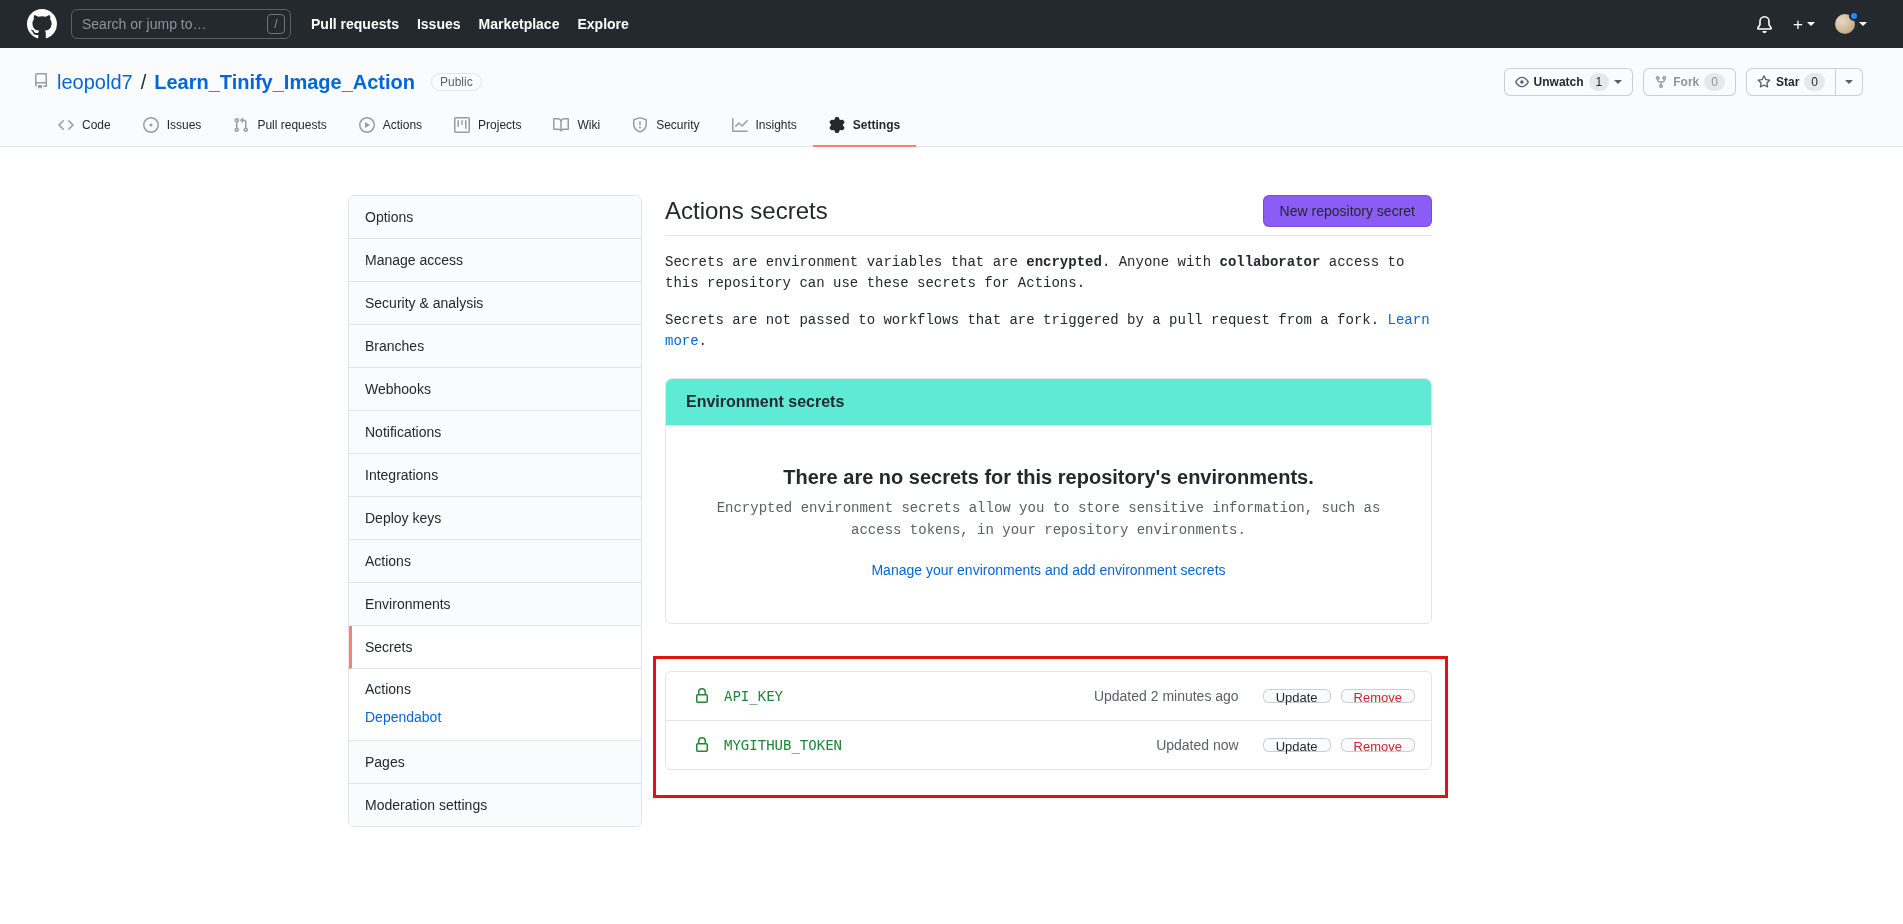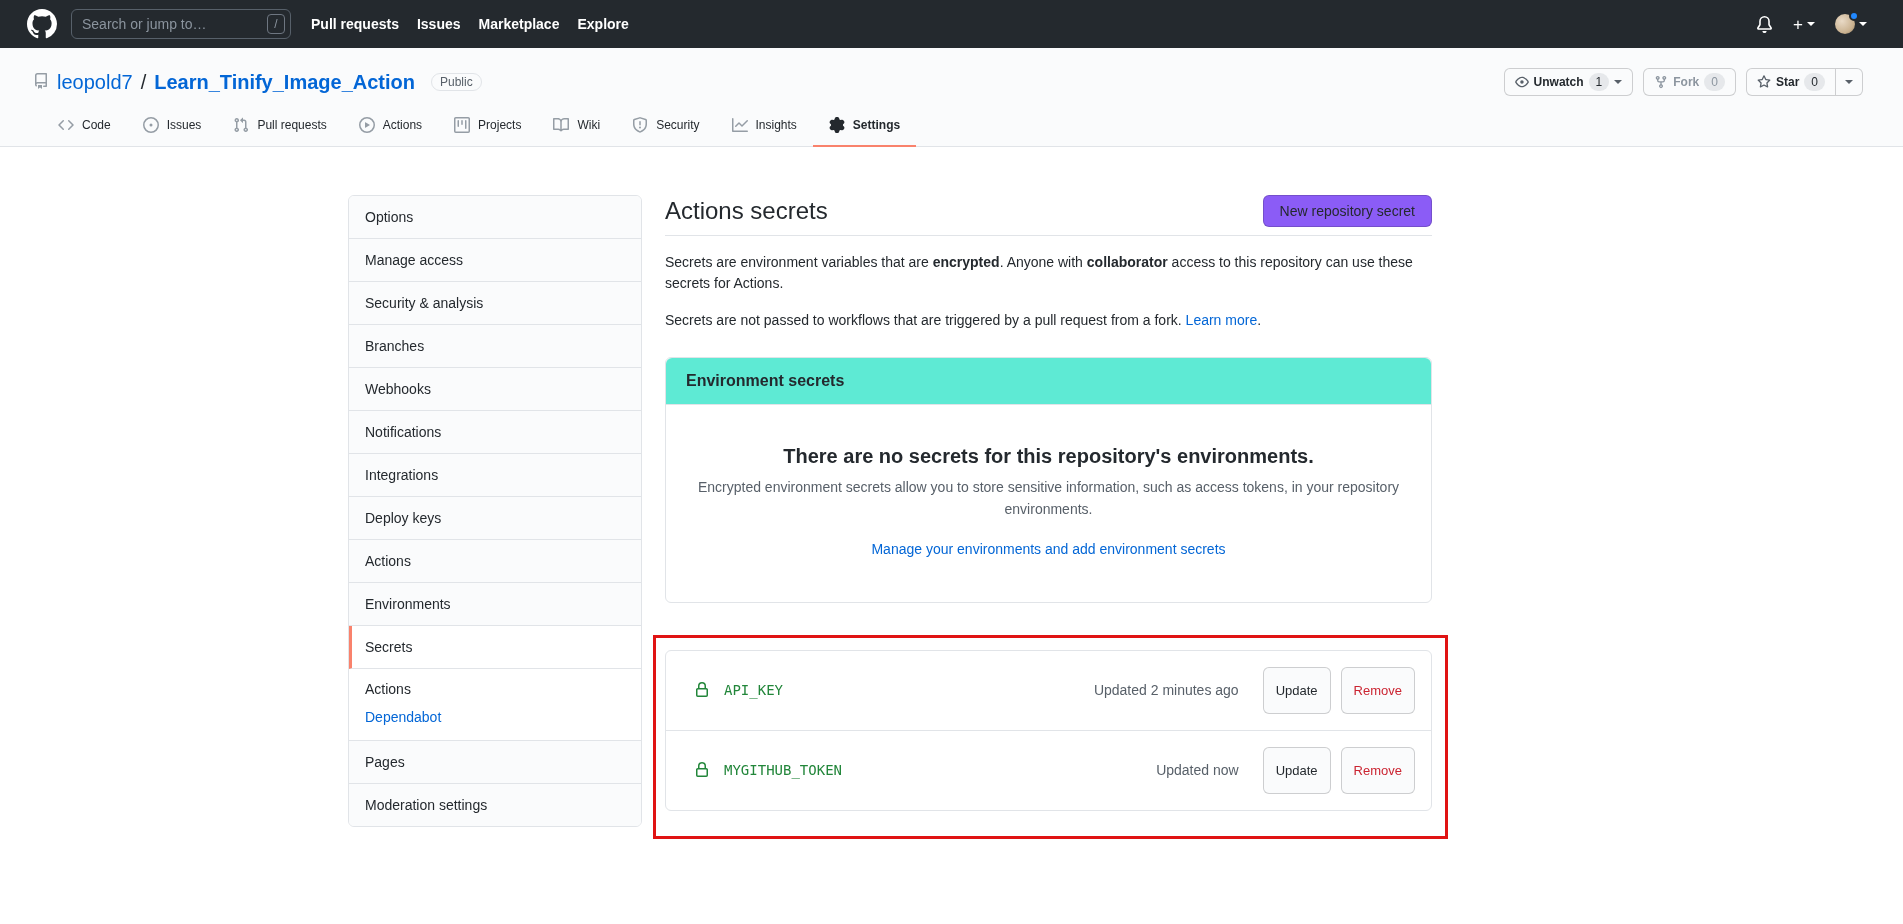--- a/index.html
+++ b/index.html
@@ -78,41 +78,41 @@
   .side-sub { background:#ffffff; border-bottom:1px solid #e1e4e8; padding:12px 16px 15px; }
   .sub-current { display:block; color:#24292e; margin-bottom:12px; }
   .sub-link { display:block; color:#0366d6; }
   .sidebar .last { border-bottom:0; }
 
   .main { width:767px; }
   .subhead { display:flex; align-items:center; justify-content:space-between; padding-bottom:8px; border-bottom:1px solid #e1e4e8; }
   .subhead h2 { font-size:24px; font-weight:400; margin:0; color:#24292e; }
   .btn { height:32px; padding:0 16px; font-size:14px; font-weight:500; color:#24292e; background:#8b5cf6;
     border:1px solid rgba(27,31,35,0.2); border-radius:6px; cursor:pointer; font-family:"Liberation Sans", sans-serif; }
-  .main p { font-size:14px; line-height:1.5; margin:16px 0 0; color:#24292e; }
+  .main p { font-size:14px; line-height:1.5; margin:16px 0 0; color:#24292e;font-family:Liberation Mono, monospace; }
   .inline-link { color:#0366d6; }
 
   .box { margin-top:26px; border:1px solid #e1e4e8; border-radius:6px; background:#fff; }
   .box-header { background:#5eead4; border-bottom:1px solid #e1e4e8; padding:14px 20px; font-size:16px; font-weight:700;
     color:#24292e; border-radius:6px 6px 0 0; }
   .blankslate { padding:40px 30px 44px; text-align:center; }
   .blankslate h3 { margin:0 0 8px; font-size:20px; font-weight:700; color:#24292e; }
   .blankslate p { margin:0 auto; max-width:710px; color:#586069; font-size:14px; line-height:1.6; }
   .manage-link { display:inline-block; margin-top:20px; font-size:14px; color:#0366d6; }
 
   .repo-secrets-wrap { position:relative; margin-top:47px; }
   .annotation { position:absolute; left:-12px; top:-15px; right:-16px; bottom:-28px; border:3px solid #e01313; pointer-events:none; }
   .repo-secrets-box { margin-top:0; }
   .secret-row { display:flex; align-items:center; padding:16px 16px; }
   .secret-row + .secret-row { border-top:1px solid #e1e4e8; }
   .lock svg { width:16px; height:16px; fill:#22863a; margin:0 14px 0 12px; display:block; }
   .secret-name { font-family:"DejaVu Sans Mono", monospace; font-size:14px; color:#22863a; }
   .secret-right { margin-left:auto; display:flex; align-items:center; gap:10px; }
   .secret-updated { font-size:14px; color:#586069; margin-right:14px; }
-  .btn-row { height:47px; padding:0 12px; font-size:13px; font-weight:500; background:#fafbfc;
+  .btn-row { height:14px; padding:0 12px; font-size:13px; font-weight:500; background:#fafbfc;
     border:1px solid rgba(27,31,35,0.2); border-radius:6px; color:#24292e; cursor:pointer; font-family:"Liberation Sans", sans-serif; }
   .btn-row.danger { color:#cb2431; }
 </style>
 </head>
 <body>
 
 <header class="topbar">
   <a class="gh-logo">
     <svg viewBox="0 0 16 16">
         <path d="M8 0C3.58 0 0 3.58 0 8c0 3.54 2.29 6.53 5.47 7.59.4.07.55-.17.55-.38 0-.19-.01-.82-.01-1.49-2.01.37-2.53-.49-2.69-.94-.09-.23-.48-.94-.82-1.13-.28-.15-.68-.52-.01-.53.63-.01 1.08.58 1.23.82.72 1.21 1.87.87 2.33.66.07-.52.28-.87.51-1.07-1.78-.2-3.64-.89-3.64-3.95 0-.87.31-1.59.82-2.15-.08-.2-.36-1.02.08-2.12 0 0 .67-.21 2.2.82.64-.18 1.32-.27 2-.27s1.36.09 2 .27c1.53-1.04 2.2-.82 2.2-.82.44 1.1.16 1.92.08 2.12.51.56.82 1.27.82 2.15 0 3.07-1.87 3.75-3.65 3.95.29.25.54.73.54 1.48 0 1.07-.01 1.93-.01 2.2 0 .21.15.46.55.38A8.012 8.012 0 0 0 16 8c0-4.42-3.58-8-8-8Z"></path>

